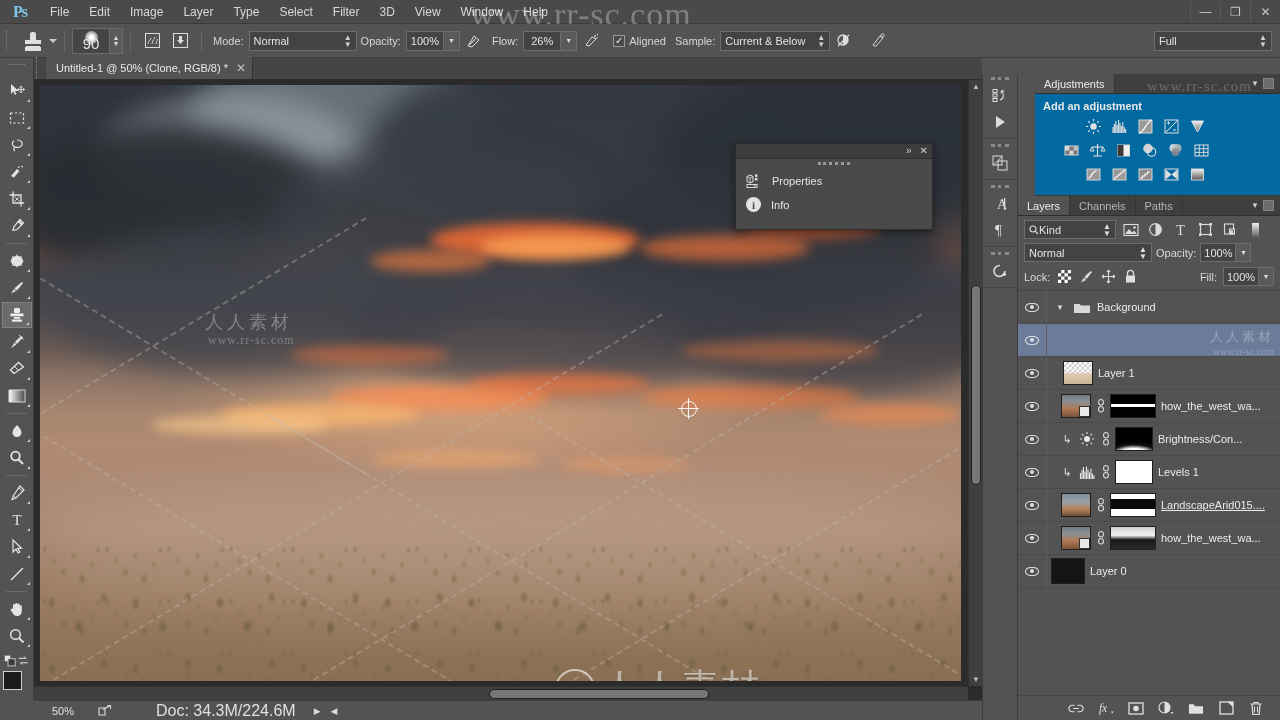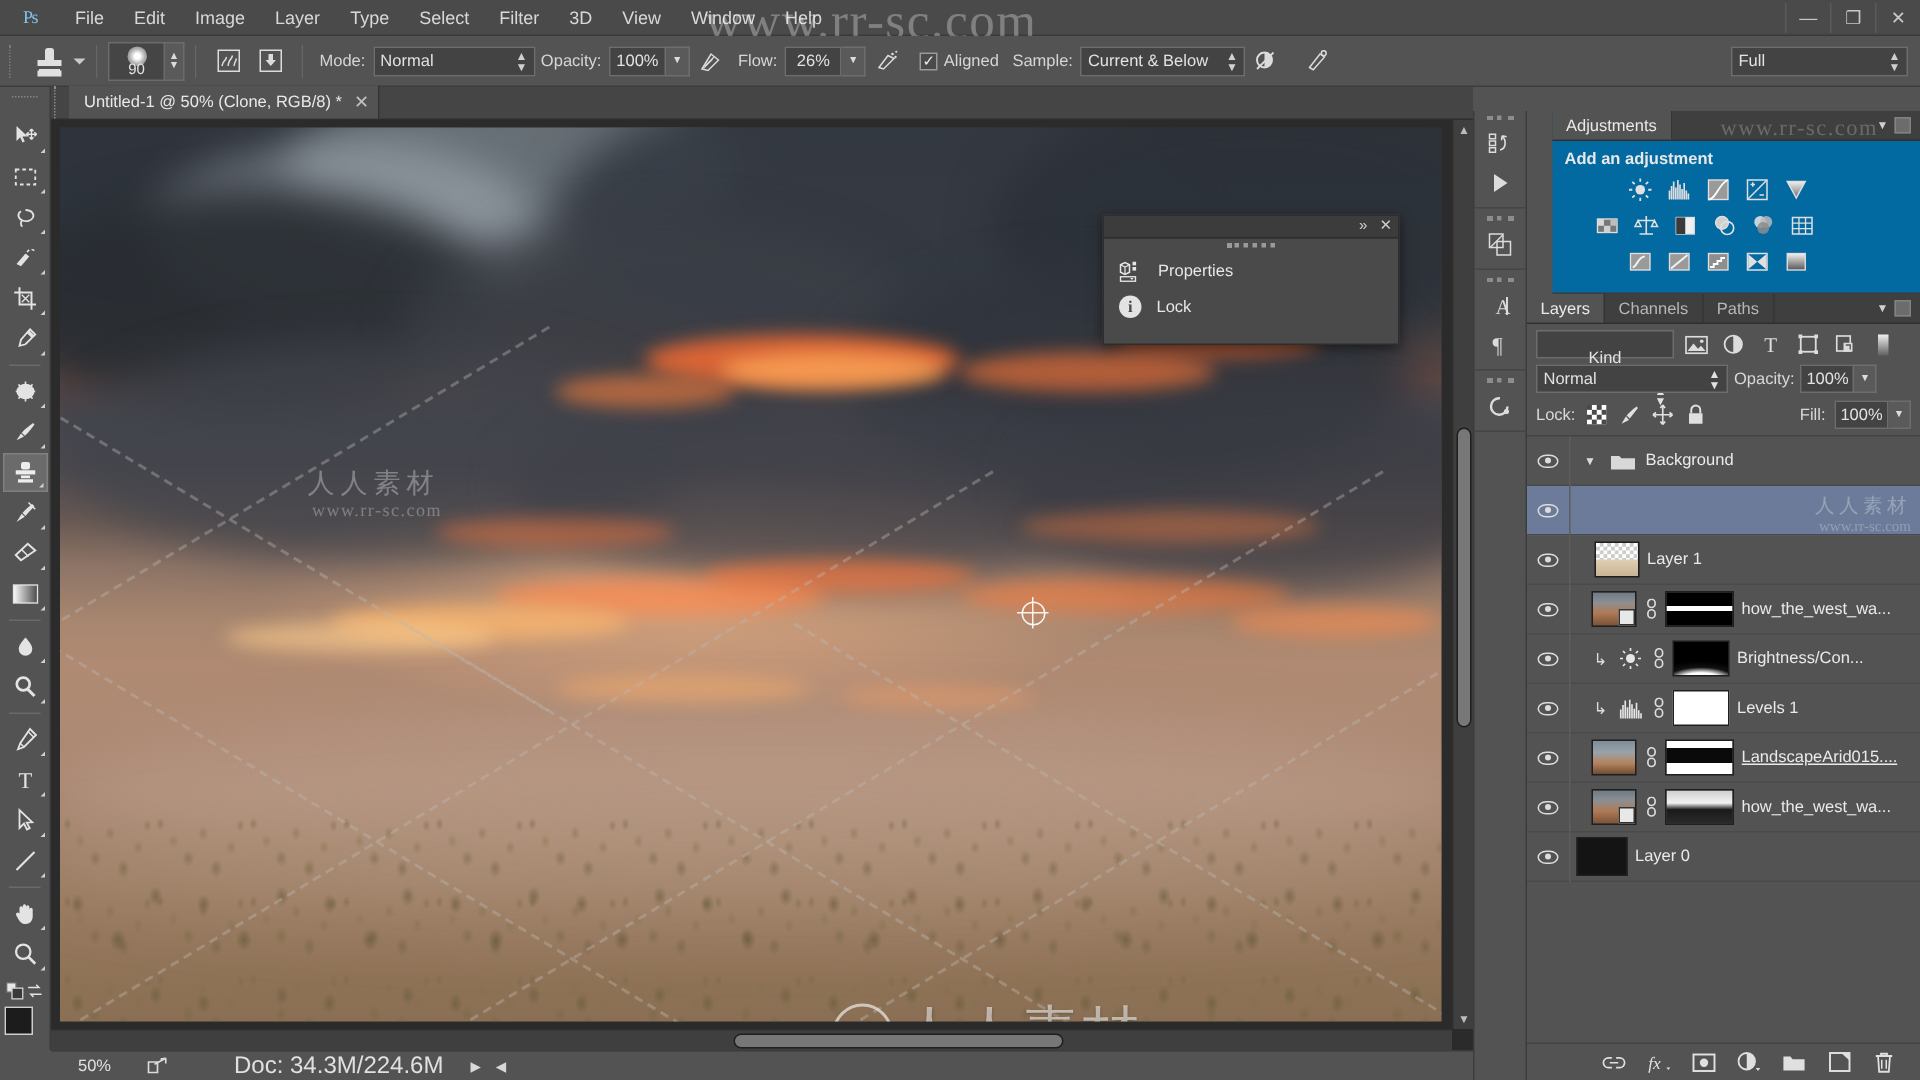--- a/index.html
+++ b/index.html
@@ -16,21 +16,21 @@
 
   
   .menubar {
     position: absolute; left: 0; top: 0; width: 1280px; height: 24px;
     background: #4a4a4a;
     display: flex; align-items: center;
     border-bottom: 1px solid #3a3a3a;
   }
   .ps-logo {
     width: 40px; height: 24px; display: flex; align-items: center; justify-content: center;
-    font-weight: normal; font-size: 12px; color: #7fc3e8; letter-spacing: -1px;
+    font-weight: bold; font-size: 16px; color: #7fc3e8; letter-spacing: -1px;
     font-family: "Liberation Serif", serif;
   }
   .menu-item {
     padding: 0 10px; height: 24px; line-height: 24px; font-size: 12px; color: #d8d8d8;
     white-space: nowrap;
   }
   .win-btns { margin-left: auto; display: flex; height: 24px; }
   .win-btn {
     width: 30px; height: 20px; margin-top: 2px;
     display: flex; align-items: center; justify-content: center;
@@ -68,21 +68,21 @@
   .brush-swatch {
     width: 38px; height: 26px; background: #454545; border: 1px solid #6b6b6b;
     display: flex; flex-direction: column; align-items: center; justify-content: flex-end;
     position: relative; padding-bottom: 1px;
   }
   .brush-dot {
     width: 13px; height: 13px; border-radius: 50%;
     background: radial-gradient(circle, #fff 20%, #b0b0b0 55%, #707070 100%);
     position:absolute; top:2px; left:12px;
   }
-  .brush-size { font-size: 10px; color: #e4e4e4; position:relative; z-index:2;}
+  .brush-size { font-size: 15px; color: #e4e4e4; position:relative; z-index:2;}
   .brush-arrow {
     width: 13px; height: 26px; background: #5a5a5a; border: 1px solid #6b6b6b; border-left: none;
     display:flex; align-items:center; justify-content:center;
   }
   .opt-ico-btn {
     width: 24px; height: 24px; display:flex;align-items:center;justify-content:center;
     margin: 0 2px;
   }
   .opt-label { font-size: 11px; color: #d6d6d6; margin: 0 5px 0 4px; white-space:nowrap; }
   .opt-select {
@@ -294,21 +294,21 @@
   .adj-row { display:flex; gap: 6px; }
   .adj-btn {
     width: 20px; height: 20px; display:flex;align-items:center;justify-content:center;
     color:#e0e0e0;
   }
 
   .layers-panel { background:#535353; }
   .lp-filter { display:flex; align-items:center; gap: 4px; padding: 4px 6px 3px; }
   .kind-sel {
     width: 92px; height: 19px; background:#434343;border:1px solid #6d6d6d;
-    display:flex;align-items:center; gap:12px; padding:0 4px; font-size:11px; color:#e2e2e2;flex-direction:column;
+    display:flex;align-items:center; gap:0; padding:0 4px; font-size:11px; color:#e2e2e2;
   }
   .kind-sel .arrows { margin-left:auto; font-size:8px;line-height:7px; }
   .filt-ico { width:21px;height:19px;display:flex;align-items:center;justify-content:center;color:#dcdcdc;}
   .lp-blend { display:flex; align-items:center; gap:4px; padding: 1px 6px 3px; }
   .blend-sel {
     width: 128px; height:19px; background:#434343;border:1px solid #6d6d6d;
     display:flex;align-items:center;padding:0 4px;font-size:11px;color:#e2e2e2;
   }
   .blend-sel .arrows{margin-left:auto;font-size:8px;line-height:7px;}
   .lbl { font-size:11px;color:#d8d8d8; }
@@ -792,21 +792,21 @@
             <rect x="9" y="1.5" width="2.4" height="2.4" fill="#e6e6e6"></rect>
             <rect x="9" y="5" width="2.4" height="2.4" fill="#e6e6e6"></rect>
             <rect x="1" y="11.5" width="10" height="3" fill="none" stroke="#e6e6e6" stroke-width="0.9"></rect>
             <path d="M7.4 12.3 l1.2 1.4 1.2 -1.4z" fill="#e6e6e6"></path>
           </svg>
         </span>
         <span class="label">Properties</span>
       </div>
       <div class="fp-row">
         <span class="info-ico">i</span>
-        <span class="label">Lock</span>
+        <span class="label">Info</span>
       </div>
     </div>
   </div>
 
   <div class="statusbar">
     <div class="st-zoom">50%</div>
     <div class="st-share">
       <svg width="14" height="13" viewBox="0 0 14 13">
           <path d="M1 4 h6 v7 h-6 z" fill="none" stroke="#dcdcdc" stroke-width="1.1"></path>
           <path d="M5 5.5 L12.5 1.5 M12.5 1.5 L12.5 5 M12.5 1.5 L9 2" stroke="#dcdcdc" stroke-width="1.1" fill="none"></path>

